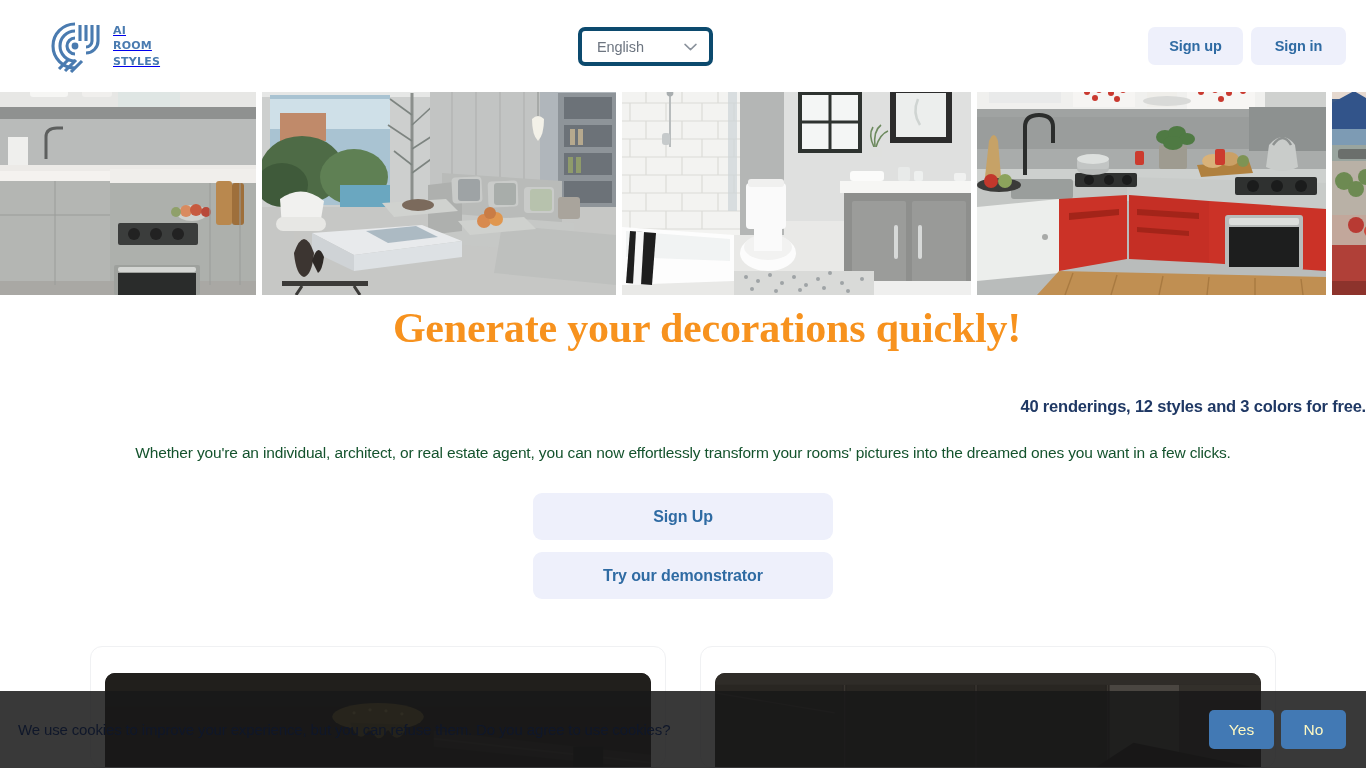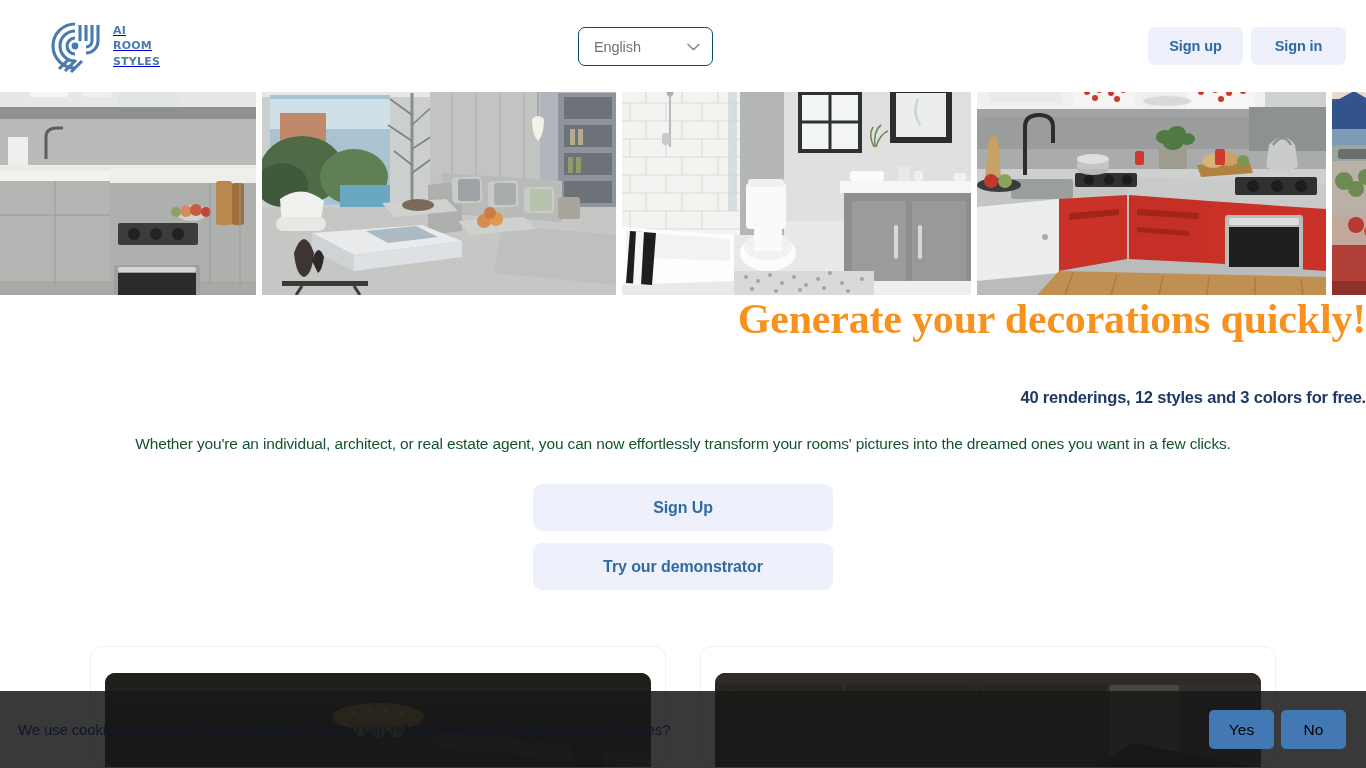--- a/index.html
+++ b/index.html
@@ -73,21 +73,21 @@
     letter-spacing: -0.1px;
   }
   .nav-link:first-child { padding-left: 0; }
 
   .lang-select {
     position: absolute;
     left: 578px;
     top: 27px;
     width: 135px;
     height: 39px;
-    border: 1px solid #0c4a6e;
+    border: 4px solid #0c4a6e;
     border-radius: 7px;
     background: #ffffff;
     display: flex;
     align-items: center;
     justify-content: space-between;
     padding: 0 12px 0 15px;
     cursor: pointer;
   }
   .lang-value {
     font-size: 14.5px;
@@ -135,26 +135,27 @@
     flex: 0 0 auto;
     overflow: hidden;
     background: #d8d8d8;
   }
   .slide svg { display: block; width: 100%; height: 100%; }
 
   
   .hero { position: absolute; top: 295px; left: 0; width: 1366px; }
 
   .hero-title {
-    text-align: right;
+    text-align: center;
     font-family: "Liberation Serif", "DejaVu Serif", serif;
     font-weight: 700;
     font-size: 42px;
     color: #f7921e;
     letter-spacing: -0.2px;
+    margin-top: 9px;
     padding-left: 48px;
   }
 
   .hero-sub {
     text-align: right;
     font-size: 16.5px;
     font-weight: 700;
     color: #1f3864;
     margin-top: 45px;
     letter-spacing: -0.2px;
@@ -243,21 +244,21 @@
     right: 20px;
     display: flex;
     gap: 7px;
   }
   .cookie-btn {
     width: 65px;
     height: 39px;
     border: none;
     border-radius: 5px;
     background: #4279b4;
-    color: #000000;
+    color: #fef9c3;
     font-family: "Liberation Sans", sans-serif;
     font-size: 15.5px;
     cursor: pointer;
   }
 </style>
 </head>
 <body>
 
 <div class="page">
 

